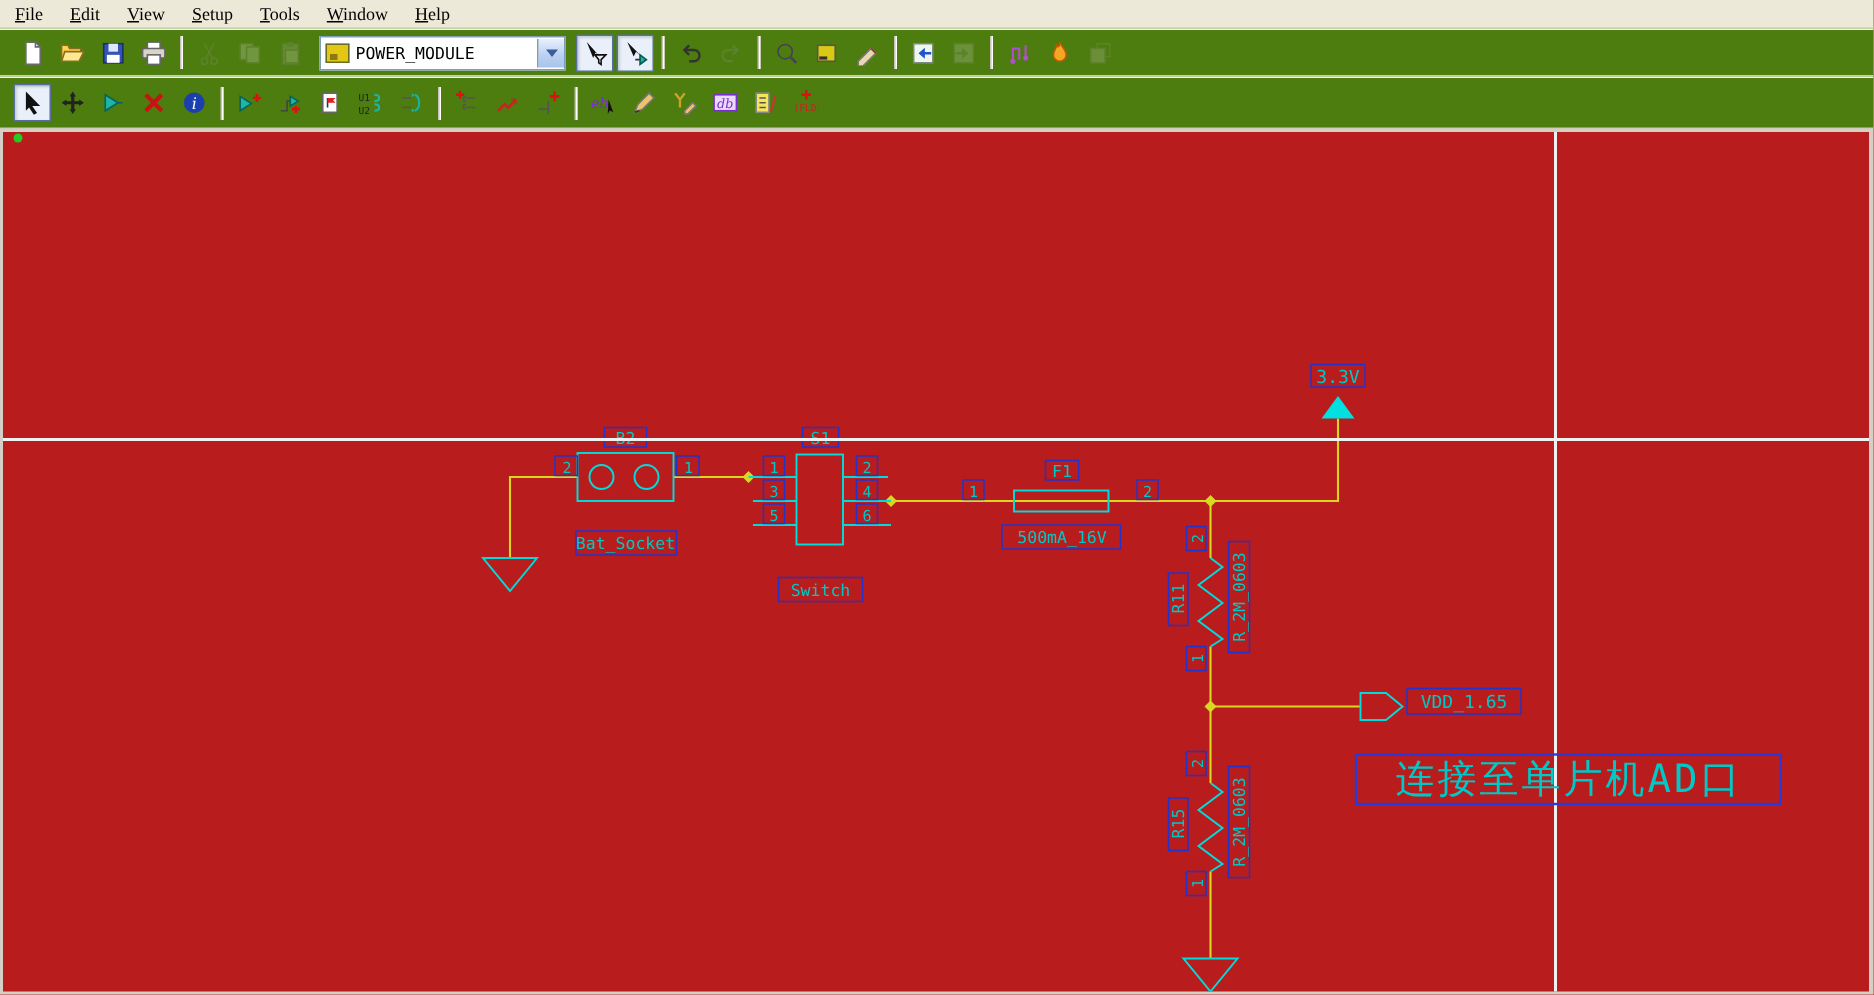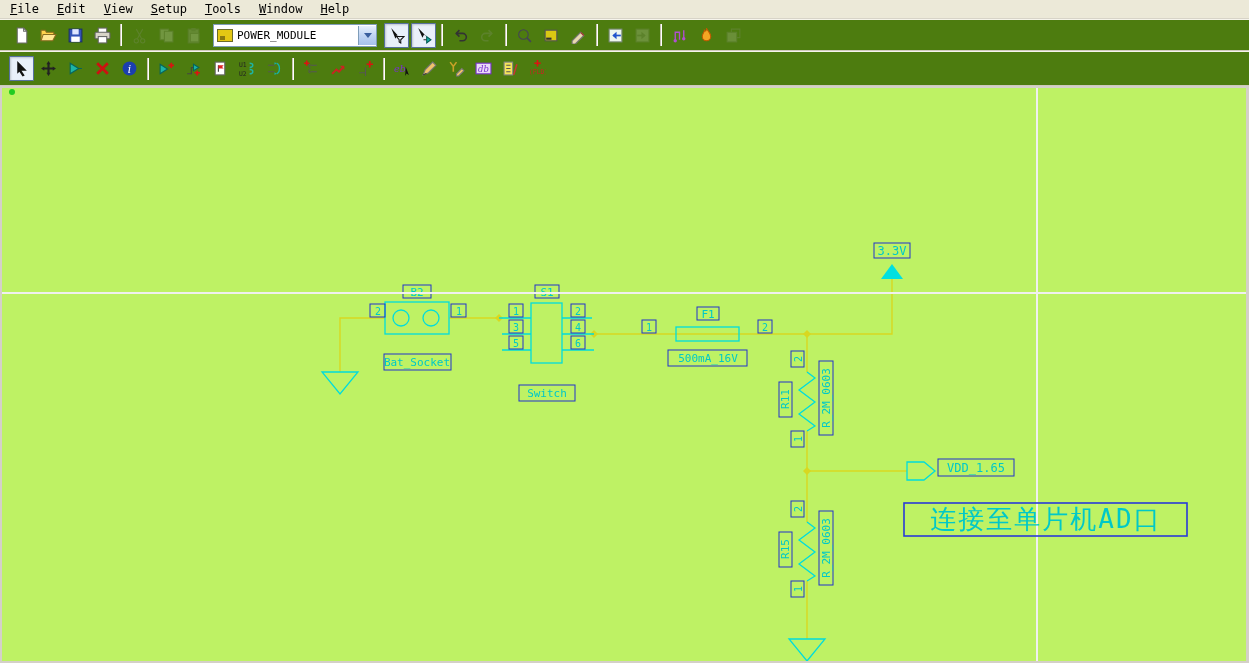--- a/index.html
+++ b/index.html
@@ -11,21 +11,21 @@
   }
   .window{width:1249px;height:663px;display:flex;flex-direction:column;}
 
   
   .menubar{
     height:18px;display:flex;align-items:center;
     background:#ece9d8;padding-left:4px;
     border-bottom:1px solid #d8d4c8;
     font-family:"DejaVu Sans Mono",monospace;font-size:12px;color:#000;
   }
-  .menu-item{padding:1px 6px;margin-right:6px;cursor:default;}
+  .menu-item{padding:1px 6px;margin-right:6px;cursor:default;font-family:Liberation Serif, serif;}
 
   
   .toolbar{
     display:flex;align-items:center;background:#4d7c0f;
     border-top:1px solid #f6f4ec;border-bottom:1px solid #cfcabb;
     padding-left:8px;
   }
   .tb1{height:30px;}
   .tb2{height:33px;}
   .tbtn{
@@ -46,21 +46,21 @@
     background:#e3c714;border:1px solid #6b6b2a;position:relative;}
   .combo .sheeticon:after{content:"";position:absolute;left:2px;bottom:1px;width:5px;height:4px;background:#8a7a10;}
   .combo .cval{flex:1;font-family:"DejaVu Sans Mono",monospace;font-size:11px;color:#000;white-space:nowrap;overflow:hidden;}
   .combo .cbtn{width:17px;height:19px;flex:none;
     background:linear-gradient(#e7f0fd,#c0d4f3 50%,#a7c2ec);
     border-left:1px solid #7f9db9;display:flex;align-items:center;justify-content:center;}
   .combo .cbtn span{width:0;height:0;border:4px solid transparent;border-top:5px solid #3a5e9e;margin-top:4px;}
 
   
   .canvas{
-    flex:1;position:relative;background:#bef264;
+    flex:1;position:relative;background:#b91c1c;
     border-top:2px solid #d4d0c8;border-left:2px solid #d4d0c8;
     border-right:3px solid #d4d0c8;border-bottom:2px solid #d4d0c8;
     overflow:hidden;
   }
   .canvas svg{position:absolute;left:0;top:0;}
 
   .wire{stroke:var(--wire,#d8d820);stroke-width:1.4;fill:none;}
   .comp{stroke:var(--component,#00dcdc);stroke-width:1.3;fill:none;}
   .compf{fill:var(--power,#00e0e0);stroke:none;}
   .stext{fill:var(--text,#00c8c8);font-family:"DejaVu Sans Mono",monospace;}

